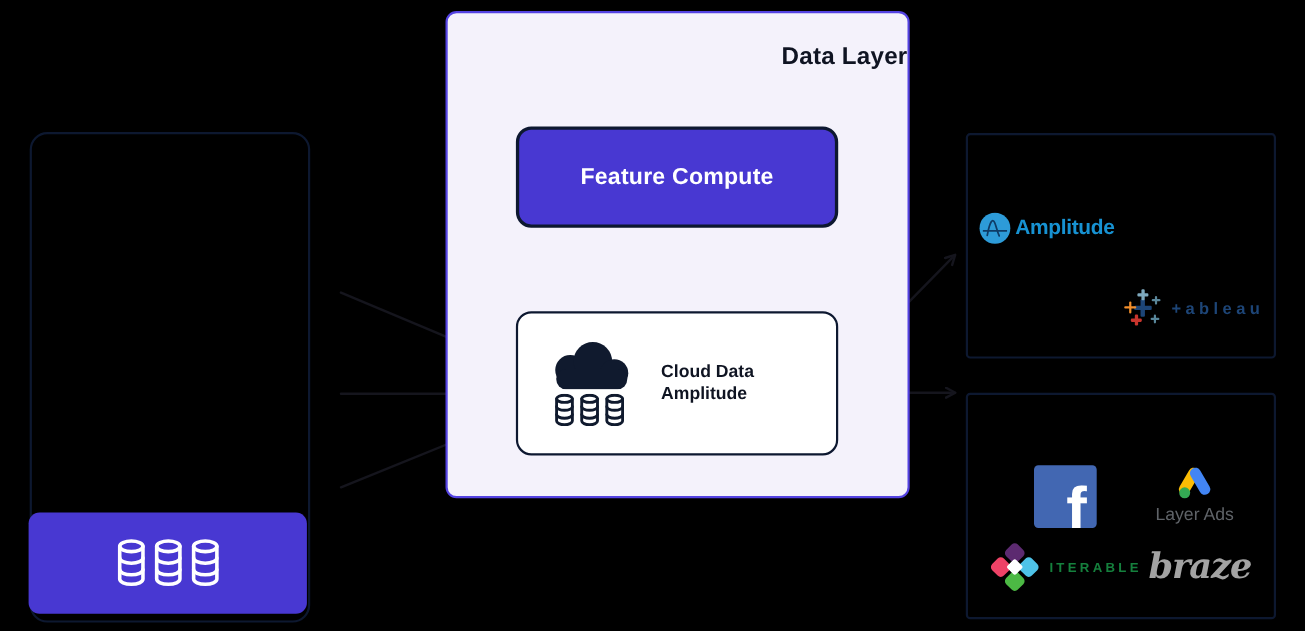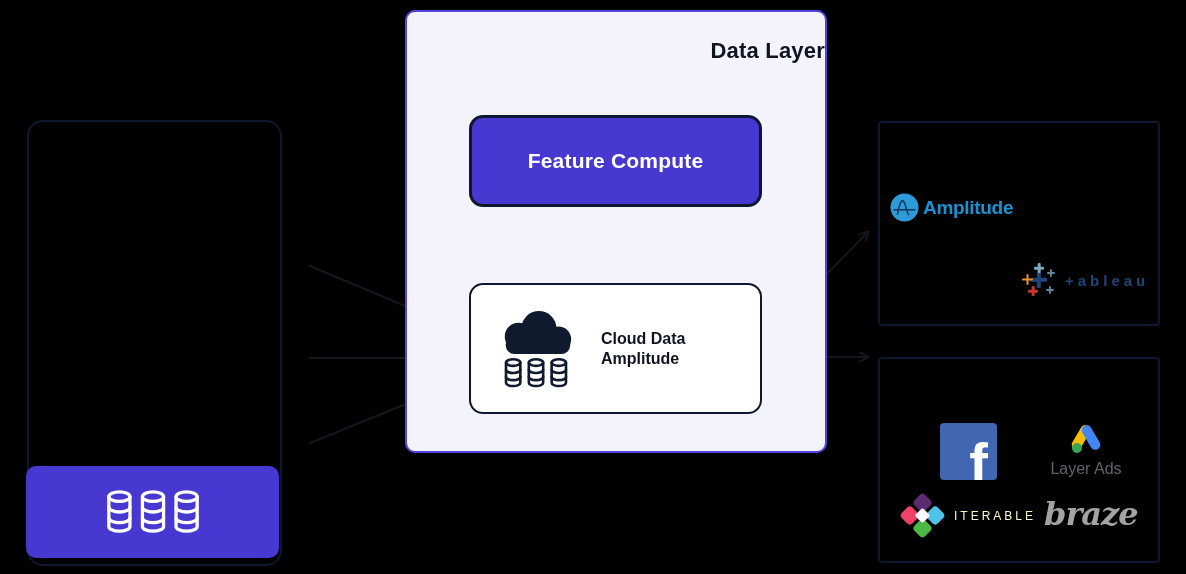--- a/index.html
+++ b/index.html
@@ -61,21 +61,21 @@
   .google-ads{left:148px;top:64px;width:116px;text-align:center;}
   .ga-icon{position:relative;width:30px;height:31px;margin:0 auto;}
   .ga-bar{position:absolute;width:10px;height:27px;border-radius:5px;}
   .ga-text{margin-top:6px;font-size:16px;color:#5f6368;}
   
   .iterable{left:26px;top:140px;display:flex;align-items:center;gap:15px;}
   .it-diamond{position:relative;width:33px;height:33px;transform:rotate(45deg);
     display:grid;grid-template-columns:15px 15px;grid-template-rows:15px 15px;gap:3px;}
   .it-sq{border-radius:4px;}
   .it-center{position:absolute;left:11px;top:11px;width:11px;height:11px;background:#fff;border-radius:2px;}
-  .iterable-text{font-size:12px;font-weight:normal;letter-spacing:3px;color:#fef9c3;}
+  .iterable-text{font-size:12px;font-weight:bold;letter-spacing:3px;color:#15803d;}
   
   .braze{left:164px;top:136px;font-family:"DejaVu Serif",serif;font-style:italic;
     font-weight:bold;font-size:32px;color:#a3a3a3;letter-spacing:-1px;}
 
   svg{display:block;}
 </style>
 </head>
 <body>
 
 <div class="canvas">

